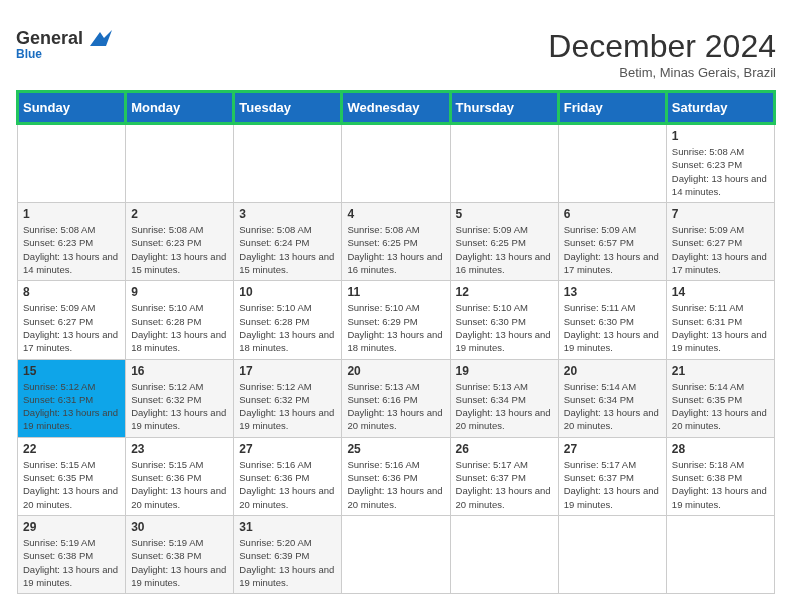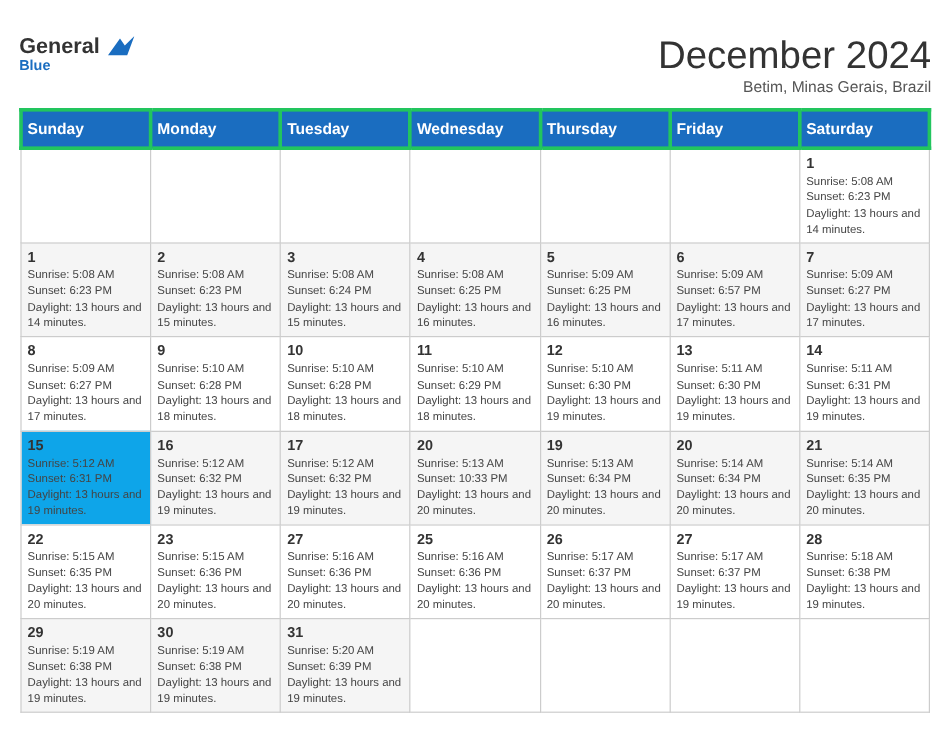--- a/index.html
+++ b/index.html
@@ -254,21 +254,21 @@
         <div class="day-info">
           <div>Sunrise: 5:12 AM</div>
           <div>Sunset: 6:32 PM</div>
           <div>Daylight: 13 hours and 19 minutes.</div>
         </div>
       </td>
         <td style="background: rgb(245, 245, 245);">
         <span class="day-number">20</span>
         <div class="day-info">
           <div>Sunrise: 5:13 AM</div>
-          <div>Sunset: 10:33 PM</div>
+          <div>Sunset: 6:16 PM</div>
           <div>Daylight: 13 hours and 20 minutes.</div>
         </div>
       </td>
         <td style="background: rgb(245, 245, 245);">
         <span class="day-number">19</span>
         <div class="day-info">
           <div>Sunrise: 5:13 AM</div>
           <div>Sunset: 6:34 PM</div>
           <div>Daylight: 13 hours and 20 minutes.</div>
         </div>

